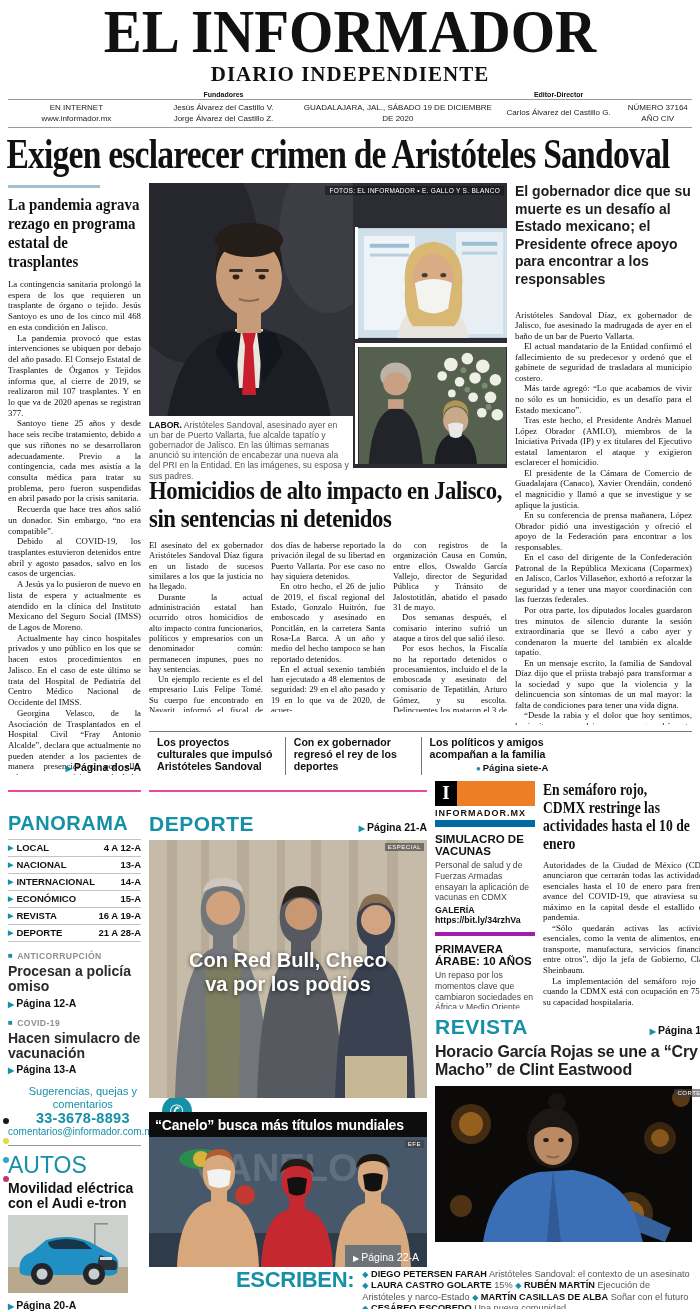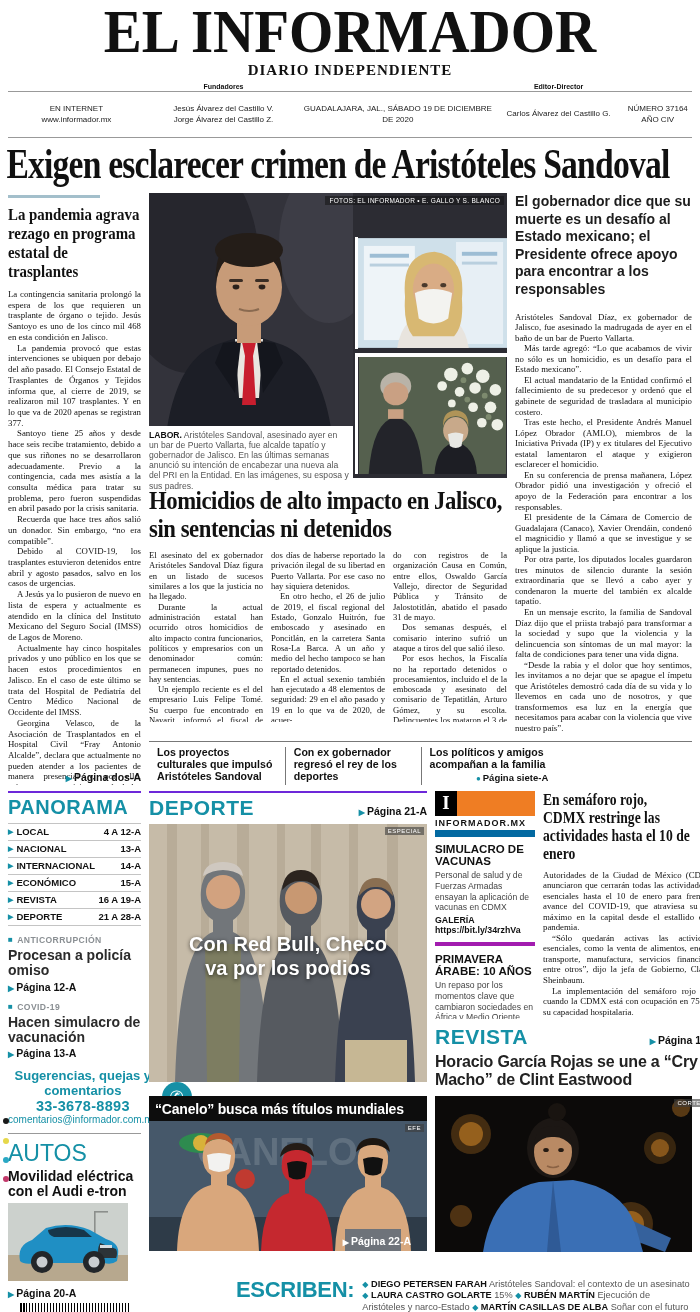--- a/index.html
+++ b/index.html
@@ -11,28 +11,28 @@
   }
   .serif { font-family:"Liberation Serif", serif; }
 
   
   .masthead { padding-top:2px; }
   .mast-title {
     font-family:"Liberation Serif", serif; font-weight:bold; font-size:57px;
     text-align:center; letter-spacing:0px; line-height:1.02; transform:scaleY(1.08);
   }
   .mast-sub {
-    font-family:"Liberation Serif", serif; font-weight:bold; font-size:15px;
+    font-family:"Liberation Serif", serif; font-weight:bold; font-size:21px;
     text-align:center; letter-spacing:1px; margin-top:2px;
   }
   .mast-labels { display:flex; margin:4px 8px 0 8px; font-size:7px; font-weight:bold; }
   .mast-labels .sp1{width:20%;} .mast-labels .l1{width:23%; text-align:center;}
   .mast-labels .sp2{width:28%;} .mast-labels .l2{width:19%; text-align:center;}
   .mast-info {
-    display:flex; align-items:center; margin:1px 8px 0 8px; padding:12px 0;
+    display:flex; align-items:center; margin:1px 8px 0 8px; padding:3px 0;
     border-top:1px solid #999; border-bottom:1px solid #999;
     font-size:8px; color:#222; text-align:center;
   }
   .mi-col{ line-height:1.3; }
   .mi-internet{width:20%;} .mi-founders{width:23%;} .mi-date{width:28%;}
   .mi-editor{width:19%;} .mi-number{width:10%;}
 
   
   .lead-headline {
     font-family:"Liberation Serif", serif; font-weight:bold; font-size:42px;
@@ -77,55 +77,55 @@
 
   .center-headline {
     font-family:"Liberation Serif", serif; font-weight:bold; font-size:26px;
     letter-spacing:-0.5px; line-height:1.08; width:410px;
     transform:scaleX(0.873); transform-origin:0 0; margin:9px 0 7px 0;
   }
   .three-cols { display:grid; grid-template-columns:1fr 1fr 1fr; gap:8px; height:172px; overflow:hidden; }
   .three-cols .body-text { font-size:8.6px; line-height:1.2; }
 
   .col-right { overflow:hidden; }
-  .standfirst { font-size:14px; font-weight:bold; line-height:1.26; color:#1d1d1d; margin-bottom:13px; }
+  .standfirst { font-size:14px; font-weight:bold; line-height:1.26; color:#1d1d1d; margin-bottom:21px; }
   .col-right .body-text { font-size:8.8px; line-height:1.2; }
 
   
   .teaser-strip {
     display:grid; grid-template-columns:1fr 1fr 1fr 1fr; margin-top:6px;
     border-top:1px solid #777; padding-top:5px; height:44px; overflow:hidden;
   }
   .teaser { padding:0 8px; }
   .teaser + .teaser { border-left:1px solid #777; }
   .teaser-text { font-size:10.6px; font-weight:bold; line-height:1.12; color:#111; }
   .teaser-page { text-align:right; font-size:9.5px; font-weight:bold; margin-top:1px; }
   .teaser-page .blt { color:#1590a6; font-size:8px; margin-right:2px; }
 
   
   .band { display:grid; grid-template-columns:133px 278px 1fr; gap:8px; padding:0 8px; height:478px; margin-top:6px; }
-  .band-colA, .band-colB { border-top:2px solid #6d28d9; padding-top:3px; }
+  .band-colA, .band-colB { border-top:2px solid #ec4899; padding-top:20px;margin-top:9px; }
   .band-colA { height:508px; }
 
   .pano-title { color:#1590a6; font-size:20px; font-weight:bold; letter-spacing:0.5px; margin-bottom:4px; }
   .pano-row {
     display:flex; justify-content:space-between; align-items:center;
     border-top:1px solid #c4c4c4; padding:2.5px 0; font-size:9.5px; font-weight:bold;
   }
   .pano-row:last-of-type { border-bottom:1px solid #c4c4c4; }
   .pano-row .arr { color:#1590a6; font-size:7px; margin-right:3px; }
   .pano-label { flex:1; }
   .brief { margin-top:9px; }
   .kicker { display:flex; align-items:center; font-size:8.6px; font-weight:bold; color:#8a8f93; letter-spacing:0.4px; }
   .kicker .sq { color:#1590a6; font-size:8px; margin-right:4px; }
   .brief-headline { font-size:14px; font-weight:bold; color:#2b2b2b; line-height:1.1; margin-top:3px; }
   .brief .page-link { margin-top:2px; }
   .contact { display:flex; align-items:center; gap:4px; margin-top:10px; color:#1590a6; }
   .contact-txt { text-align:center; flex:1; }
-  .contact-l1 { font-size:13px; font-weight:bold; line-height:1.1; }
+  .contact-l1 { font-size:11px; font-weight:normal; line-height:1.1; }
   .contact-phone { font-size:14.5px; font-weight:bold; letter-spacing:0.3px; }
   .contact-email { font-size:10px; }
   .phone-badge {
     width:30px; height:30px; border-radius:50%; background:#1590a6; color:#fff;
     display:flex; align-items:center; justify-content:center; font-size:17px; flex:0 0 auto;
   }
   .colA-divider { border-top:1px solid #999; margin:8px 0 6px 0; }
   .autos-title { color:#1590a6; font-size:23px; font-weight:normal; }
   .autos-headline { font-size:14px; font-weight:bold; line-height:1.08; margin:2px 0 4px 0; }
   .autos-photo { width:120px; }
@@ -148,21 +148,21 @@
     background:rgba(60,60,60,0.6); padding:1px 3px; letter-spacing:0.5px; z-index:3;
   }
   .redbull-overlay {
     position:absolute; left:10%; right:10%; top:42%; z-index:2; text-align:center;
     color:#fff; font-size:20px; font-weight:bold; line-height:1.2;
     text-shadow:0 1px 4px rgba(0,0,0,0.65);
   }
   .canelo { margin-top:14px; position:relative; }
   .canelo-bar { background:#0d0d0d; color:#fff; font-size:14px; font-weight:bold; padding:5px 6px 4px 6px; letter-spacing:-0.2px; }
   .canelo-photo { position:relative; height:130px; overflow:hidden; }
-  .canelo-page { position:absolute; right:16px; bottom:4px; color:#fff; font-size:10.5px; font-weight:bold; z-index:3; }
+  .canelo-page { position:absolute; right:8px; bottom:4px; color:#fff; font-size:10.5px; font-weight:normal; z-index:3; }
   .canelo-page .arr { font-size:8px; margin-right:2px; color:#fff; }
 
   .band-colC {}
   .colC-top { display:grid; grid-template-columns:100px 1fr; gap:8px; height:228px; overflow:hidden; }
   .imx-logo { display:flex; height:25px; }
   .imx-logo .ibox { width:22px; background:#000; color:#fff; font-family:"Liberation Serif", serif; font-weight:bold; font-size:19px; display:flex; align-items:center; justify-content:center; }
   .imx-logo .obox { flex:1; background:#ef7d23; }
   .imx-wordmark { font-size:9px; font-weight:bold; letter-spacing:1px; border-bottom:7px solid #0369a1; padding:2px 0 2px 0; margin-bottom:6px; }
   .imx-item { border-bottom:4px solid #a21caf; padding-bottom:7px; margin-bottom:7px; }
   .imx-title { font-size:11.5px; font-weight:bold; line-height:1.05; }
@@ -343,25 +343,26 @@
                 <p>Por esos hechos, la Fiscalía no ha reportado detenidos o procesamientos, incluido el de la emboscada y asesinato del comisario de Tepatitlán, Arturo Gómez, y su escolta. Delincuentes los mataron el 3 de agosto de 2019.</p>
               </div>
           </div>
         </div>
 
         <div class="col-right">
           <div class="standfirst">El gobernador dice que su muerte es un desafío al Estado mexicano; el Presidente ofrece apoyo para encontrar a los responsables</div>
           <div class="body-text">
 
           <p>Aristóteles Sandoval Díaz, ex gobernador de Jalisco, fue asesinado la madrugada de ayer en el baño de un bar de Puerto Vallarta.</p>
+              <p>El actual mandatario de la Entidad confirmó el fallecimiento de su predecesor y ordenó que el gabinete de seguridad de trasladara al municipio costero.</p>
               <p>Más tarde agregó: “Lo que acabamos de vivir no sólo es un homicidio, es un desafío para el Estado mexicano”.</p>
-              <p>El actual mandatario de la Entidad confirmó el fallecimiento de su predecesor y ordenó que el gabinete de seguridad de trasladara al municipio costero.</p>
               <p>Tras este hecho, el Presidente Andrés Manuel López Obrador (AMLO), miembros de la Iniciativa Privada (IP) y ex titulares del Ejecutivo estatal lamentaron el ataque y exigieron esclarecer el homicidio.</p>
+              <p>El presidente de la Cámara de Comercio de Guadalajara (Canaco), Xavier Orendáin, condenó el magnicidio y llamó a que se investigue y se aplique la justicia.</p>
               <p>En su conferencia de prensa mañanera, López Obrador pidió una investigación y ofreció el apoyo de la Federación para encontrar a los responsables.</p>
-              <p>El presidente de la Cámara de Comercio de Guadalajara (Canaco), Xavier Orendáin, condenó el magnicidio y llamó a que se investigue y se aplique la justicia.</p>
+              <p>En el caso del dirigente de la Confederación Patronal de la República Mexicana (Coparmex) en Jalisco, Carlos Villaseñor, exhortó a reforzar la seguridad y a tener una mayor coordinación con las fuerzas federales.</p>
               <p>Por otra parte, los diputados locales guardaron tres minutos de silencio durante la sesión extraordinaria que se llevó a cabo ayer y condenaron la muerte del también ex alcalde tapatío.</p>
               <p>En un mensaje escrito, la familia de Sandoval Díaz dijo que el priista trabajó para transformar a la sociedad y supo que la violencia y la delincuencia son síntomas de un mal mayor: la falta de condiciones para tener una vida digna.</p>
               <p>“Desde la rabia y el dolor que hoy sentimos, les invitamos a no dejar que se apague el ímpetu que Aristóteles demostró cada día de su vida y lo llevemos en cada uno de nosotros, y que transformemos esa luz en la energía que necesitamos para acabar con la violencia que vive nuestro país”.</p>
             </div>
 
         </div>
       </div>
 
       <div class="teaser-strip">
 

